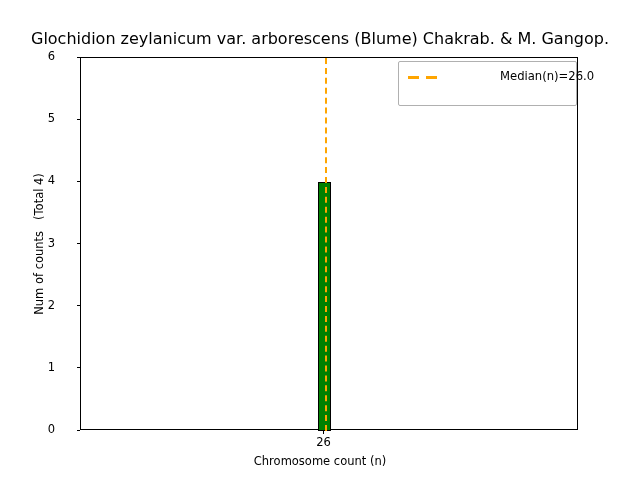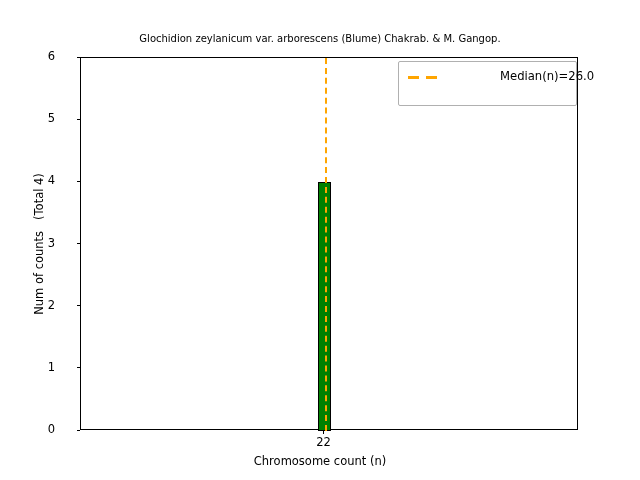--- a/index.html
+++ b/index.html
@@ -24,21 +24,21 @@
     background: #ffffff;
   }
 
   
   #chart-title {
     position: absolute;
     left: 0;
     top: 31px;
     width: 640px;
     text-align: center;
-    font-size: 10px;
+    font-size: 16px;
     line-height: 16px;
     color: #000000;
     white-space: nowrap;
   }
 
   
   #plot-area {
     position: absolute;
     left: 80px;
     top: 57px;
@@ -199,21 +199,21 @@
   <div id="plot-area">
     <div id="bars-layer">
         <div class="bar" style="left: 236.75px; top: 124.333px; width: 13.5px; height: 248.667px; background: rgb(0, 128, 0); border-color: rgb(0, 0, 0);"></div>
       </div>
     <div id="median-layer">
         <div class="median-line" style="left: 243.5px; top: 0px; height: 373px; border-left: 2.6px dashed rgb(255, 165, 0);"></div>
       </div>
   </div>
 
   <div id="x-tick-mark" style="left: 323px;"></div>
-  <div id="x-tick-label" style="left: 293.5px;">22</div>
+  <div id="x-tick-label" style="left: 293.5px;">26</div>
   <div id="x-axis-label">Chromosome count (n)</div>
 
   <div id="legend">
     <div id="legend-row">
       <div id="legend-handle">
         <div class="legend-dash" style="left:0px;  width:11px;"></div>
         <div class="legend-dash" style="left:18px; width:11px;"></div>
       </div>
       <div id="legend-texts">
         <span class="legend-text">Median(n)=26.0</span>

